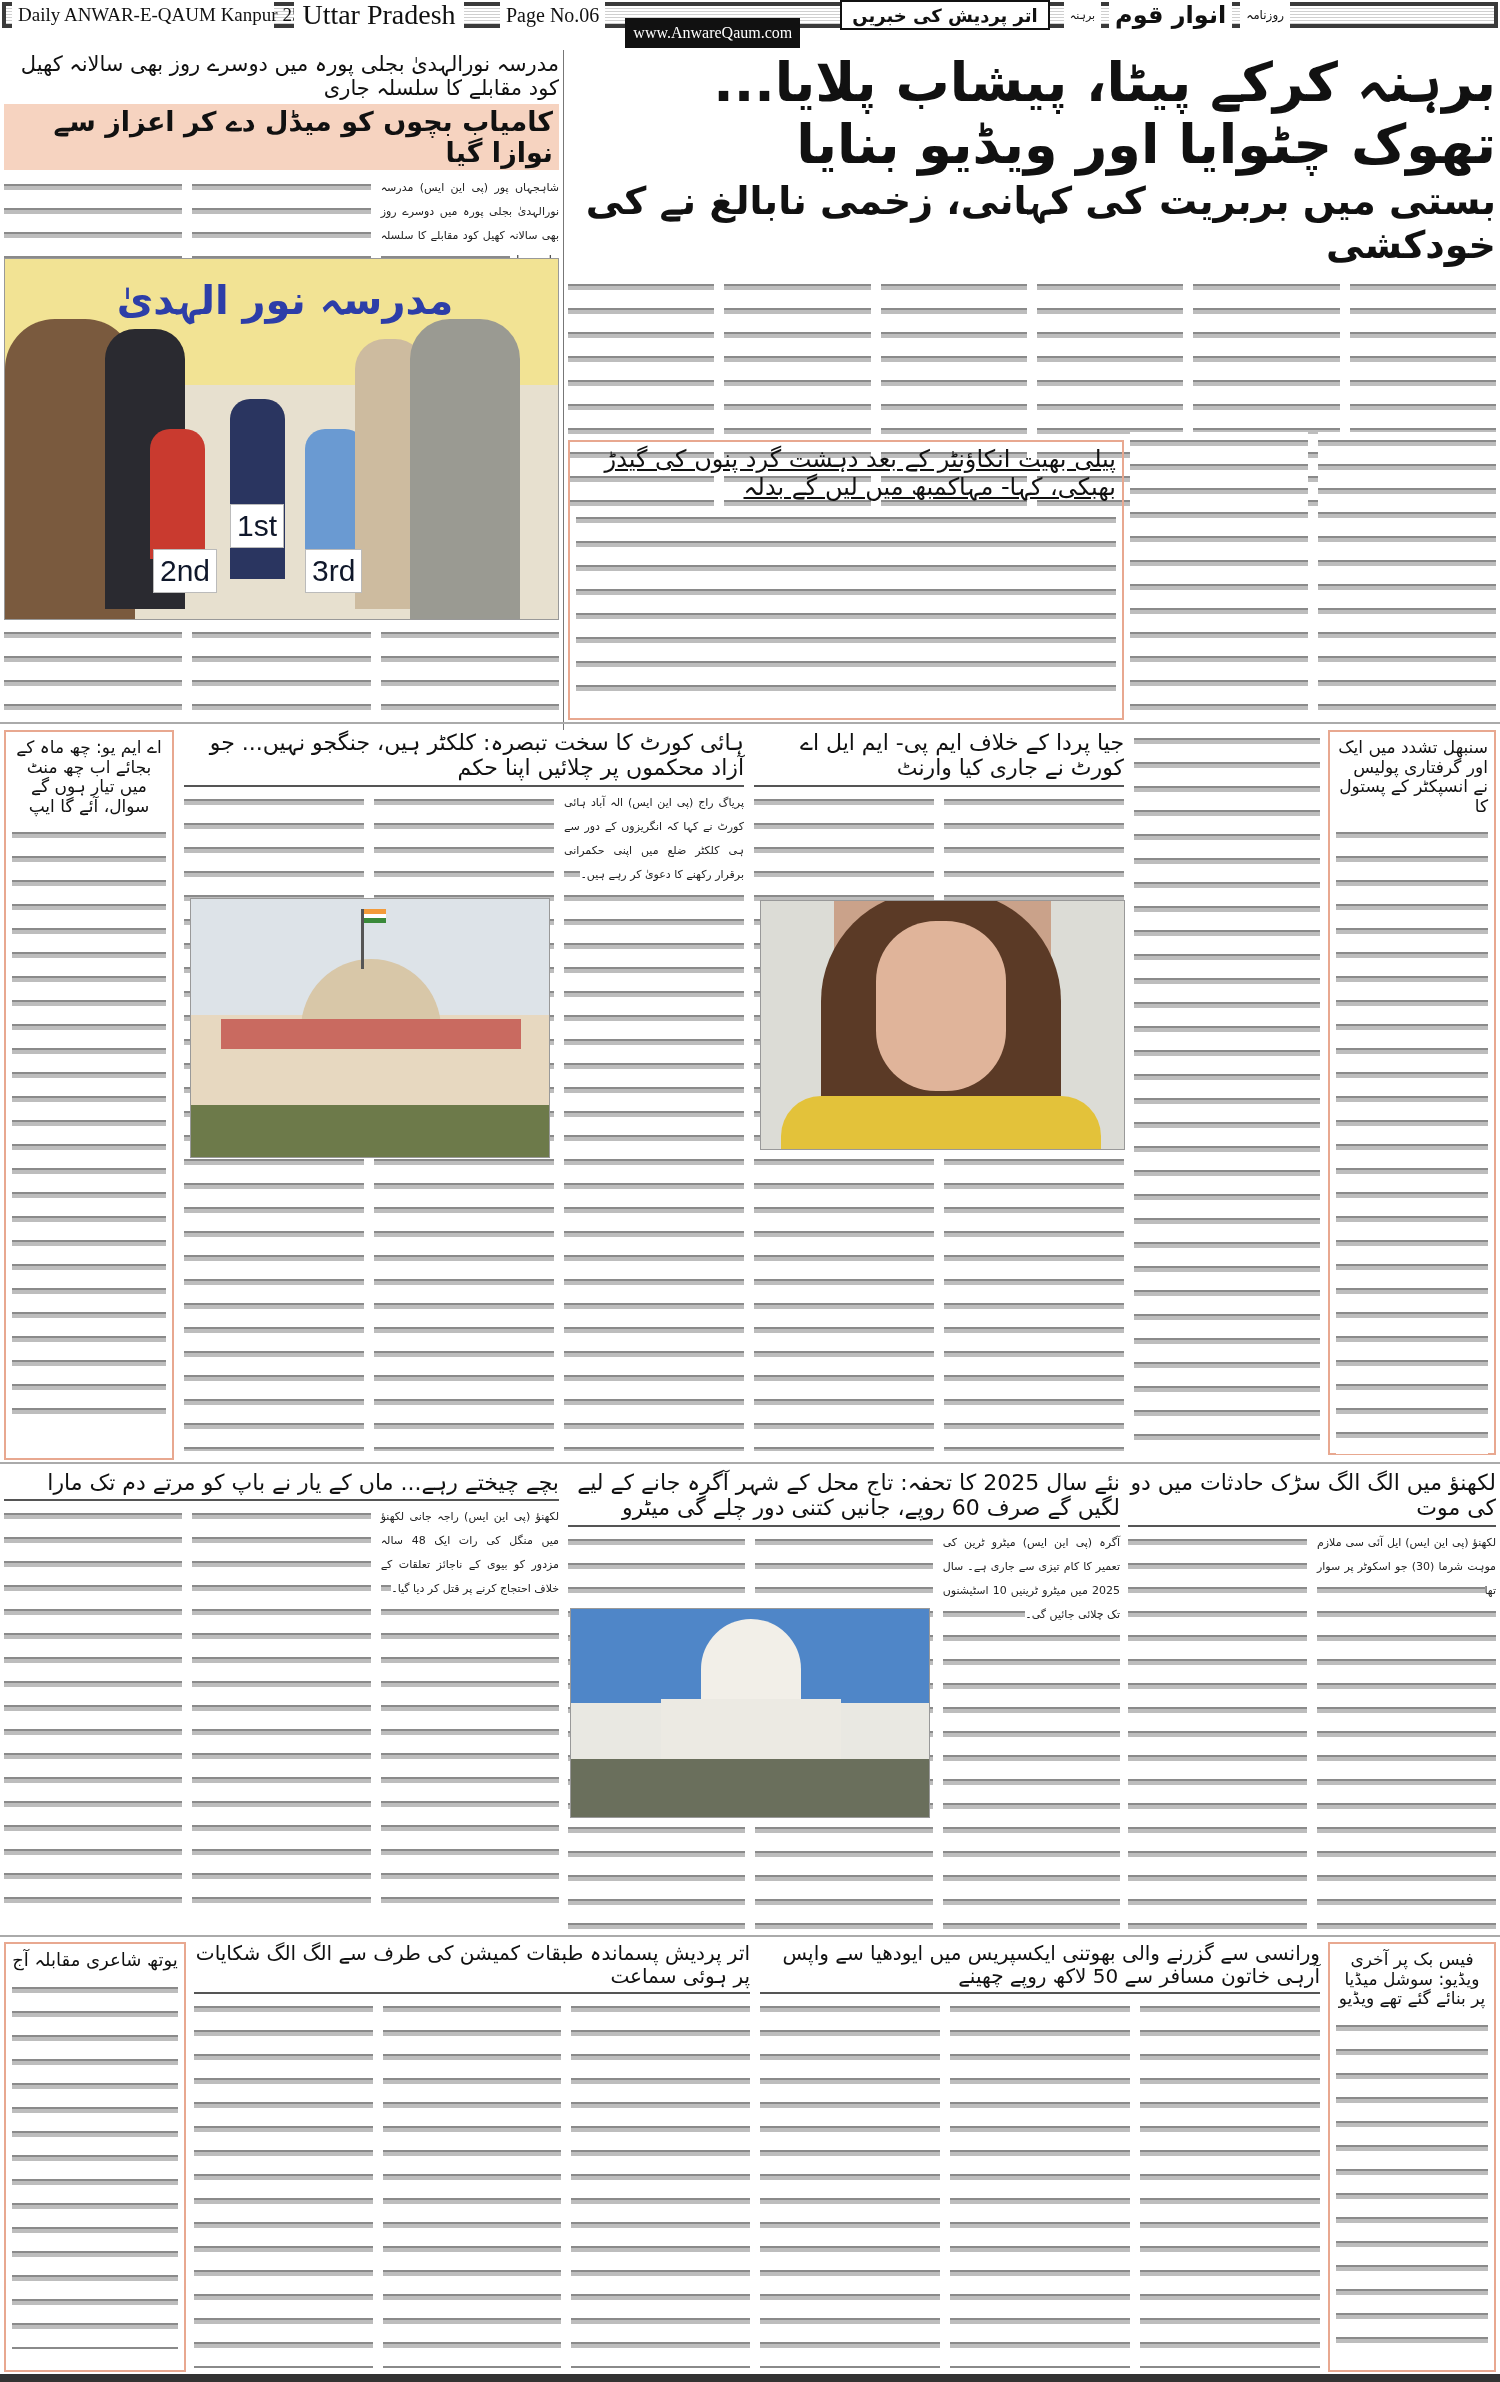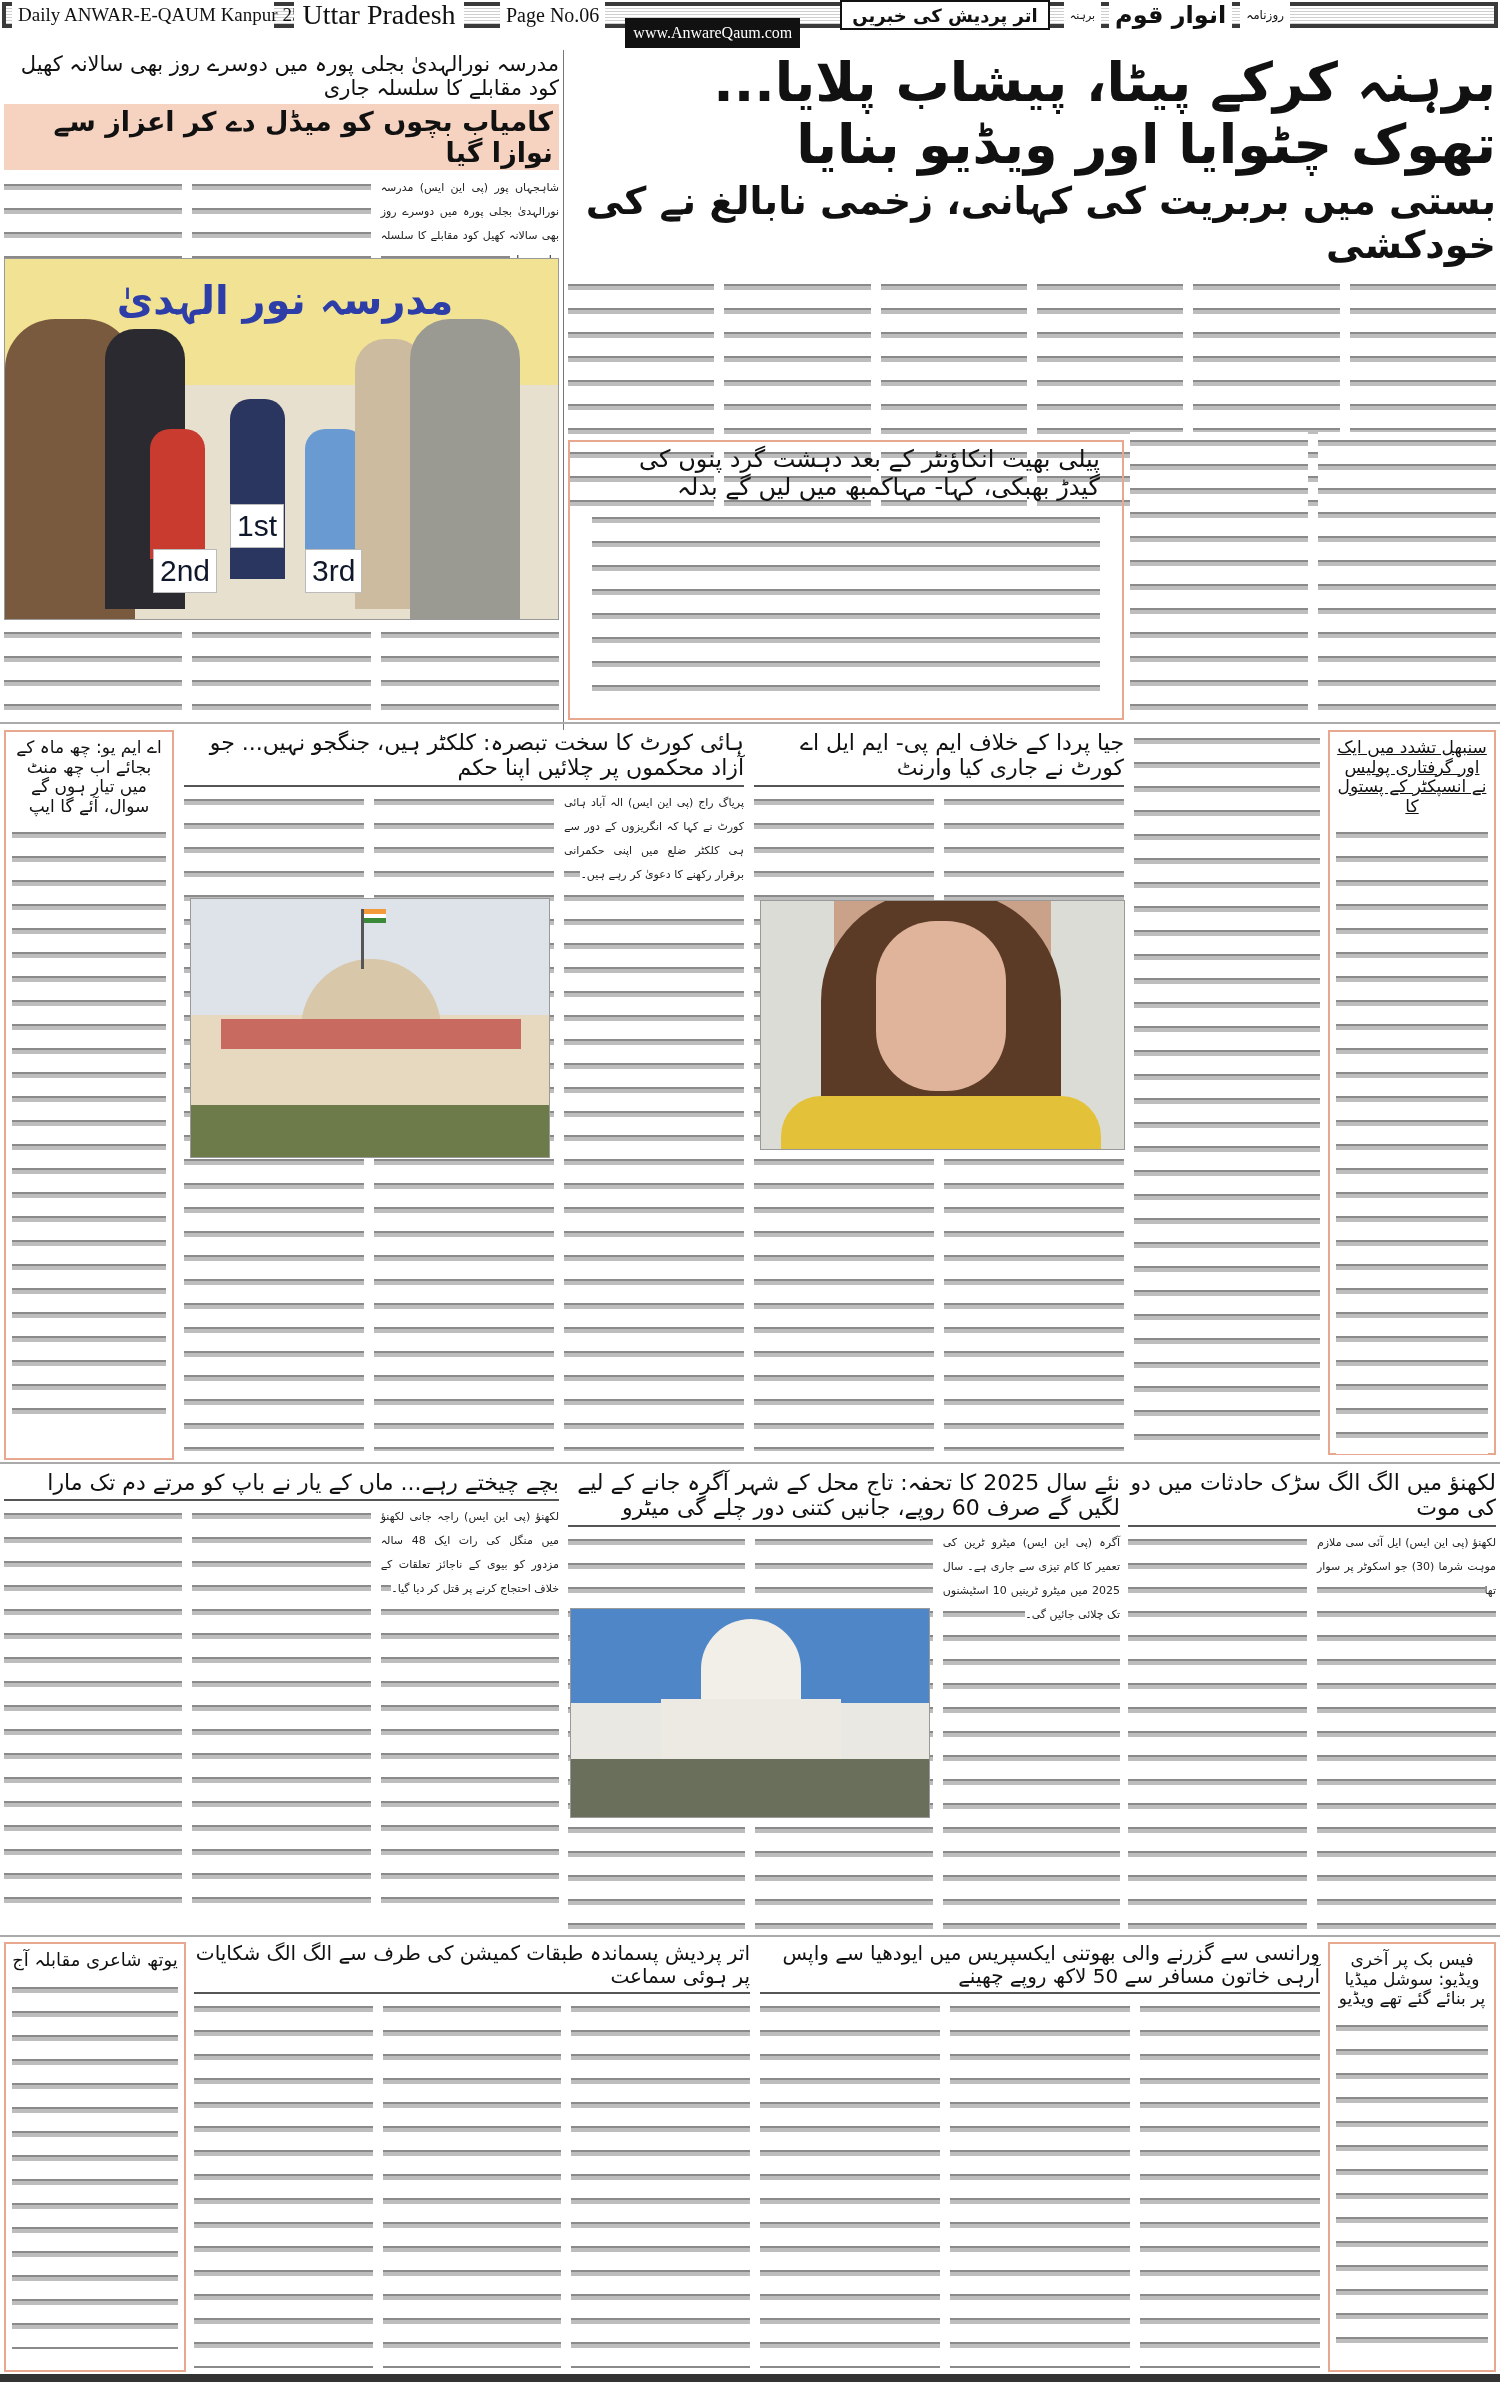--- a/index.html
+++ b/index.html
@@ -102,21 +102,21 @@
     <div class="col lines"></div>
     <div class="col lines"></div>
     <div class="col lines"></div>
   </div>
 </div>
 <div class="cols" style="position:absolute; left:1130px; top:432px; width:366px; height:288px;">
   <div class="col lines"></div>
   <div class="col lines"></div>
 </div>
 
-<div class="article frame-peach" style="left:568px; top:440px; width:556px; height:280px; padding:4px 22px;">
+<div class="article frame-peach" style="left:568px; top:440px; width:556px; height:280px; padding:4px 6px;text-decoration:underline;">
   <div class="headline" style="font-size:24px; font-weight:normal;">پیلی بھیت انکاؤنٹر کے بعد دہشت گرد پنوں کی گیدڑ بھبکی، کہا- مہاکمبھ میں لیں گے بدلہ</div>
   <div class="lines" style="margin-top:8px; height:200px;"></div>
 </div>
 
 <div class="article frame-peach" style="left:4px; top:730px; width:170px; height:730px; padding:6px;">
   <div class="headline" style="font-size:17px; font-weight:normal; text-align:center;">اے ایم یو: چھ ماہ کے بجائے اب چھ منٹ میں تیار ہوں گے سوال، آئے گا ایپ</div>
   <div class="lines" style="margin-top:8px; height:590px;"></div>
 </div>
 
 <div class="article" style="left:184px; top:730px; width:560px; height:725px;">
@@ -143,21 +143,21 @@
     <div class="col lines"></div>
   </div>
 </div>
 <div class="photo ph-actress" style="left:760px; top:900px; width:365px; height:250px;">
   <div class="shape" style="left:60px; top:-10px; width:240px; height:270px; background:#5b3a26; border-radius:110px 110px 20px 20px;"></div>
   <div class="shape" style="left:115px; top:20px; width:130px; height:170px; background:#e0b49a; border-radius:60px;"></div>
   <div class="shape" style="left:20px; top:195px; width:320px; height:60px; background:#e3c23a; border-radius:40px 40px 0 0;"></div>
 </div>
 
 <div class="article frame-peach" style="left:1328px; top:730px; width:168px; height:725px; padding:6px;">
-  <div class="headline" style="font-size:17px; font-weight:normal; text-align:center;text-decoration:underline;">سنبھل تشدد میں ایک اور گرفتاری پولیس نے انسپکٹر کے پستول کا</div>
+  <div class="headline" style="font-size:17px; font-weight:normal; text-align:right;">سنبھل تشدد میں ایک اور گرفتاری پولیس نے انسپکٹر کے پستول کا</div>
   <div class="lines" style="margin-top:8px; height:630px;"></div>
 </div>
 <div class="cols" style="position:absolute; left:1134px; top:730px; width:186px; height:725px;">
   <div class="col lines"></div>
 </div>
 
 <div class="article" style="left:1128px; top:1470px; width:368px; height:460px;">
   <div class="headline" style="font-size:22px; font-weight:normal;">لکھنؤ میں الگ الگ سڑک حادثات میں دو کی موت</div>
   <div class="rule"></div>
   <div class="cols" style="height:400px;">

